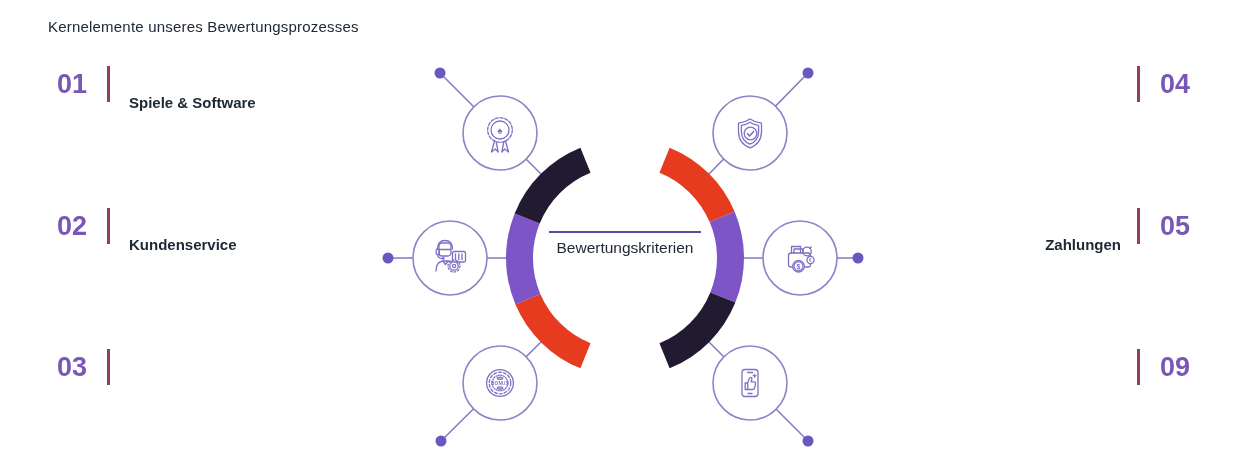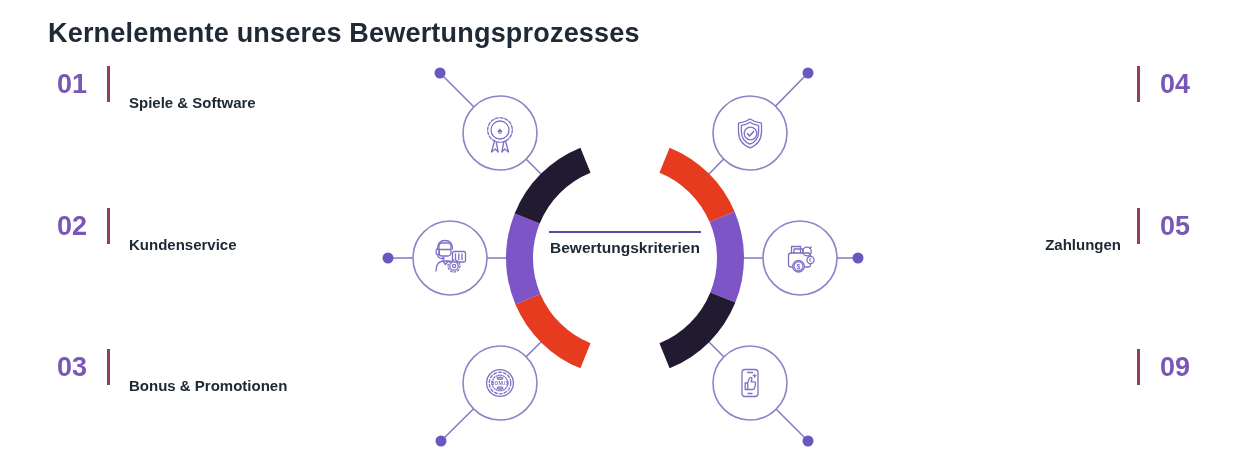--- a/index.html
+++ b/index.html
@@ -1,21 +1,21 @@
 <!DOCTYPE html>
 <html style="--title-text: #202a36; --label-text: #202a36; --number: #7857b8; --divider: #943e59; --ring-red: #e63b1f; --ring-purple: #7d55c7; --ring-dark: #221a30; --connector: #8177c5; --dot: #6a58c0; --circle-stroke: #8d84c8; --icon-stroke: #7e70c4; --underline: #5f4aa0;"><head>
 <meta charset="utf-8">
 <style>
   html,body{margin:0;padding:0;}
   body{
     width:1252px;height:463px;position:relative;background:#ffffff;
     font-family:"Liberation Sans", sans-serif;overflow:hidden;
   }
   .title{
-    position:absolute;left:48px;top:18px;font-size:27px;font-weight:700;
+    position:absolute;left:48px;top:18px;font-size:15px;font-weight:400;
     color:var(--title-text);letter-spacing:0.2px;
   }
   .item{position:absolute;display:flex;align-items:center;height:44px;}
   .item.left{left:57px;align-items:center;}
   .item.right{right:56px;}
   .num{font-size:27px;font-weight:700;color:var(--number);line-height:1;}
   .item.left .num{width:42px;}
   .item.right .num{width:42px;text-align:center;}
   .bar{width:3px;height:36px;background:var(--divider);flex:none;}
   .item.left .bar{margin:0 19px 0 8px;}
@@ -24,41 +24,40 @@
   #diagram-svg{position:absolute;left:0;top:0;}
   .connector line{stroke:var(--connector);stroke-width:1.5;}
   .dot{fill:var(--dot);}
   .node-circle{fill:#ffffff;stroke:var(--circle-stroke);stroke-width:1.6;}
   .ic{stroke:var(--icon-stroke);stroke-width:1.3;fill:none;stroke-linecap:round;stroke-linejoin:round;}
   .ic text{stroke:none;fill:var(--icon-stroke);font-family:"Liberation Sans", sans-serif;}
   .ic-fill{fill:var(--icon-stroke);stroke:none;}
   .center-label{position:absolute;left:515px;top:226px;width:220px;text-align:center;}
   .center-title{font-size:20px;font-weight:700;color:var(--title-text);}
   .center-underline{width:152px;height:2px;background:var(--underline);margin:5px auto 6px auto;}
-  .center-subtitle{font-size:15.5px;font-weight:700;color:var(--title-text);}
+  .center-subtitle{font-size:15.5px;font-weight:400;color:var(--title-text);}
 </style>
 </head>
 <body>
 
 <div class="title">Kernelemente unseres Bewertungsprozesses</div>
 
 <div class="item left" style="top:62px">
   <span class="num">01</span>
   <span class="bar"></span>
   <span class="label">Spiele &amp; Software</span>
 </div>
 <div class="item left" style="top:204px">
   <span class="num">02</span>
   <span class="bar"></span>
   <span class="label">Kundenservice</span>
 </div>
 <div class="item left" style="top:345px">
   <span class="num">03</span>
   <span class="bar"></span>
-  <span class="label">Bonus &amp; Promotionen</span>
 </div>
 
 <div class="item right" style="top:62px">
   <span class="bar"></span>
   <span class="num">04</span>
 </div>
 <div class="item right" style="top:204px">
   <span class="label">Zahlungen</span>
   <span class="bar"></span>
   <span class="num">05</span>

